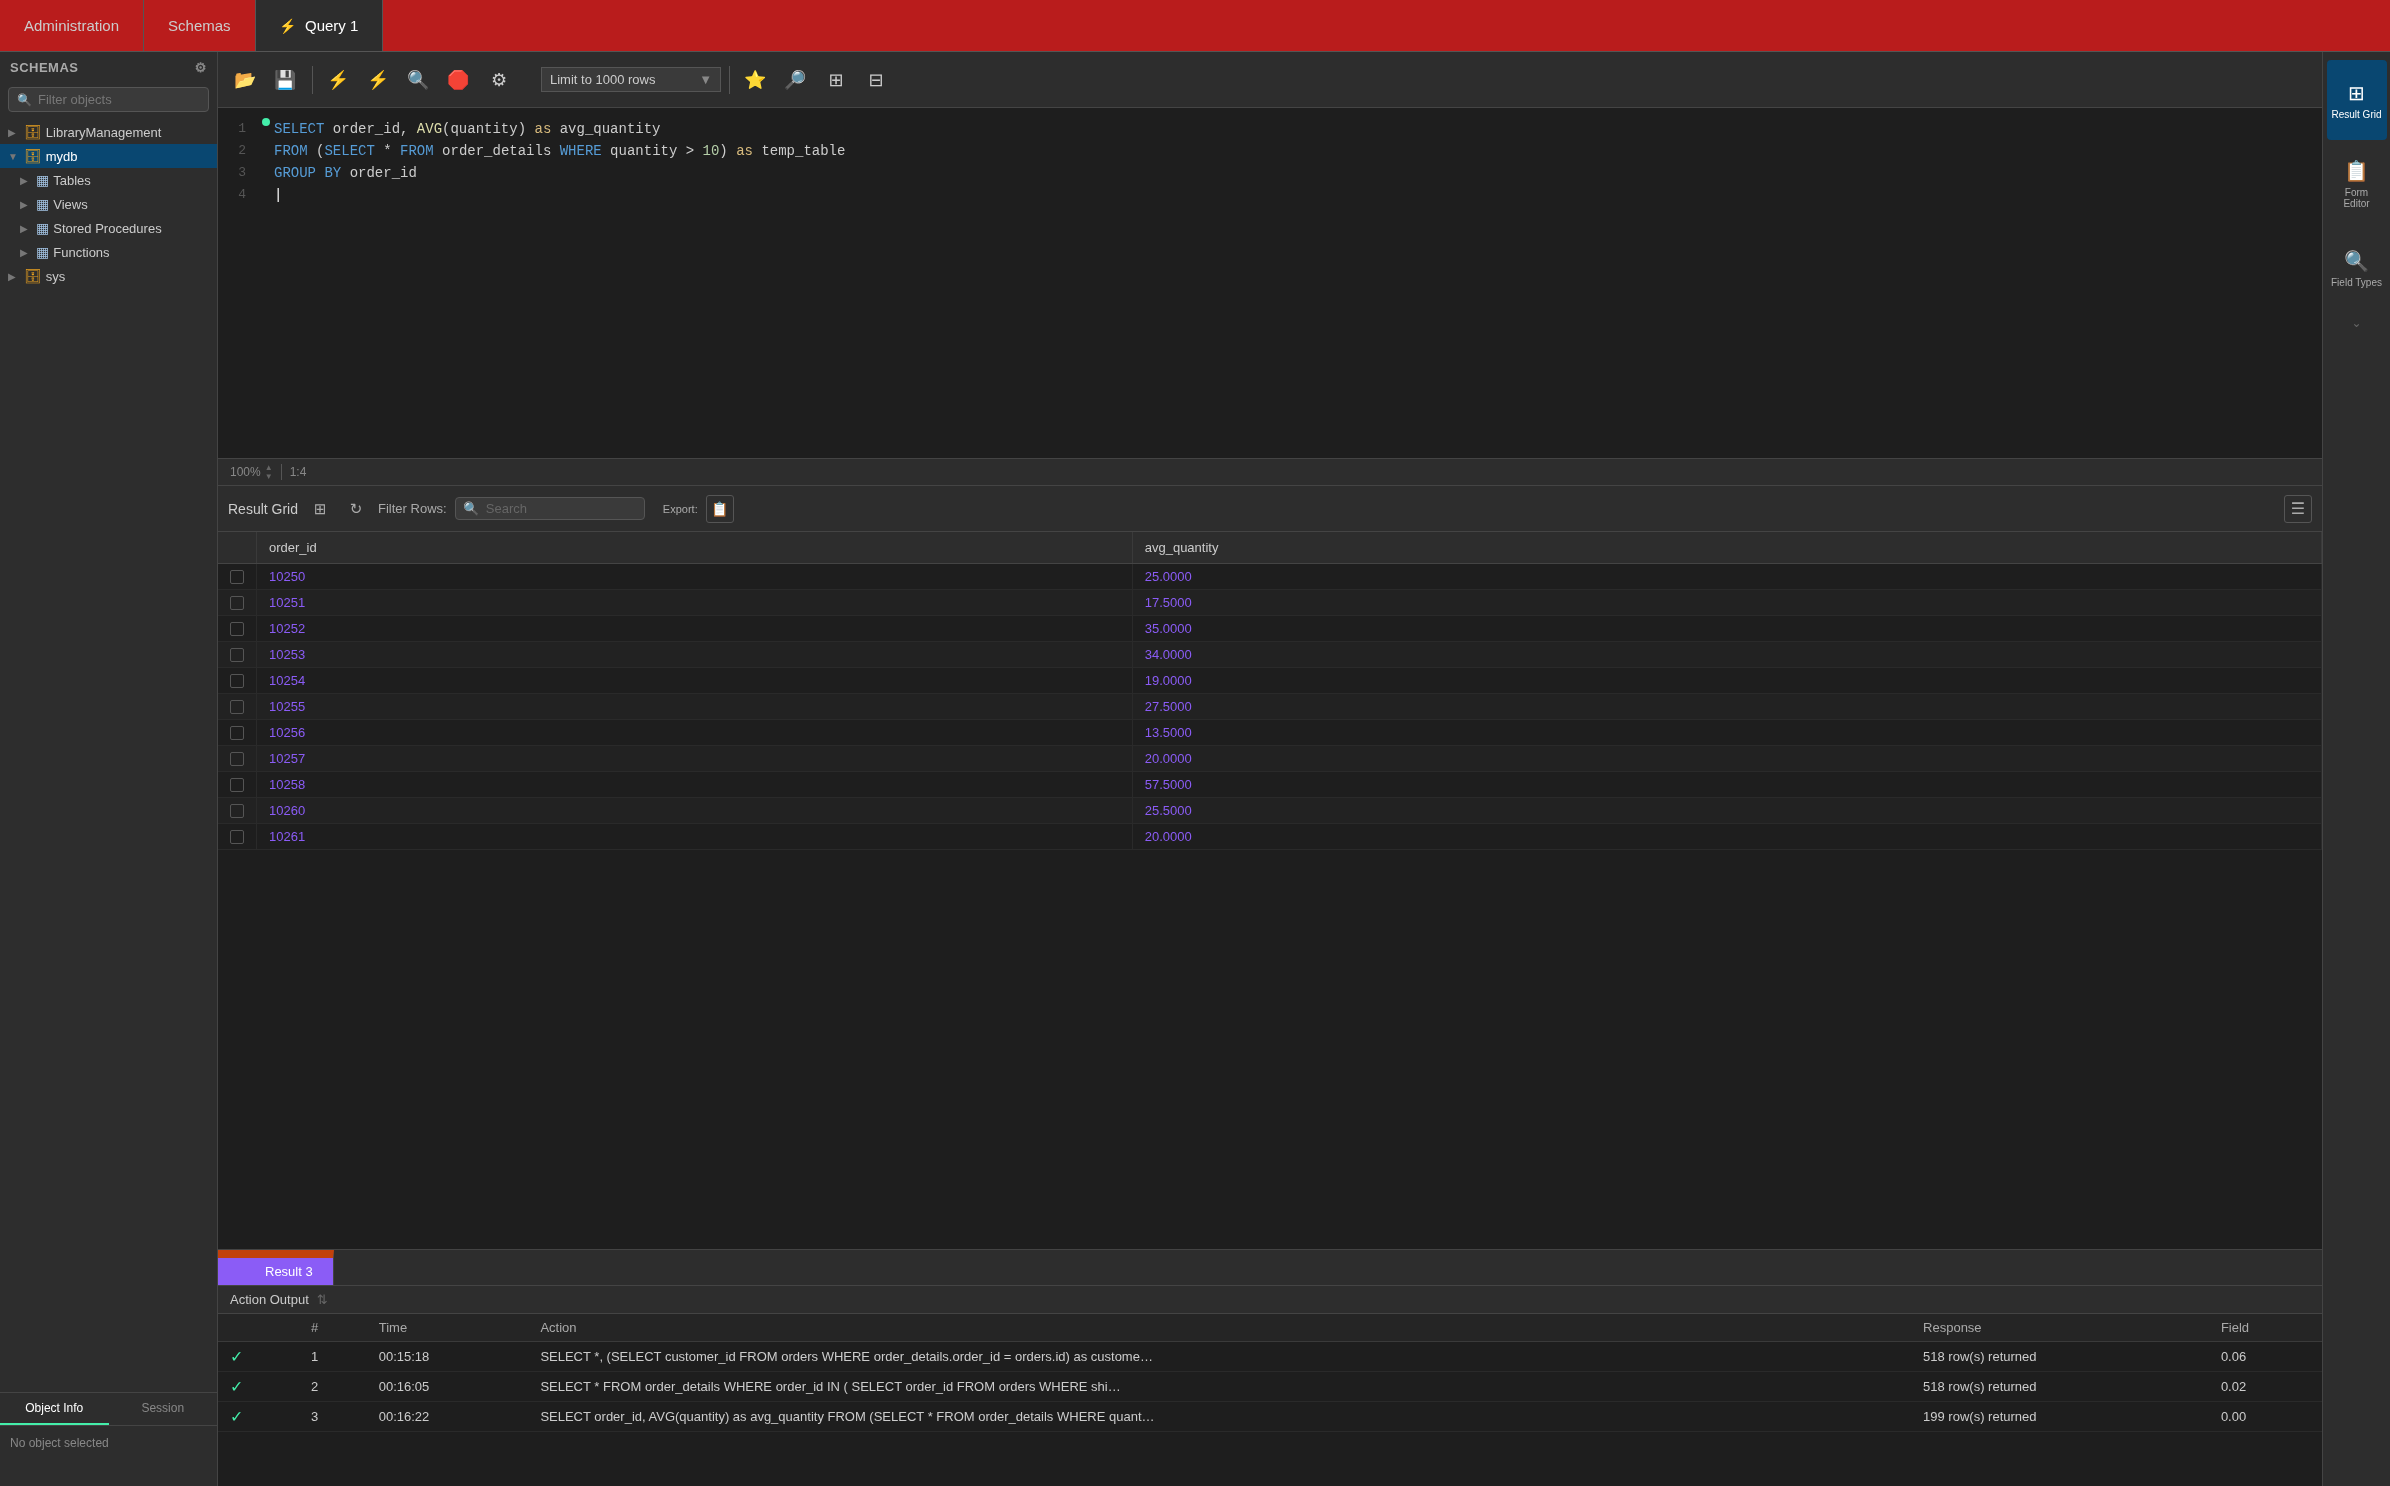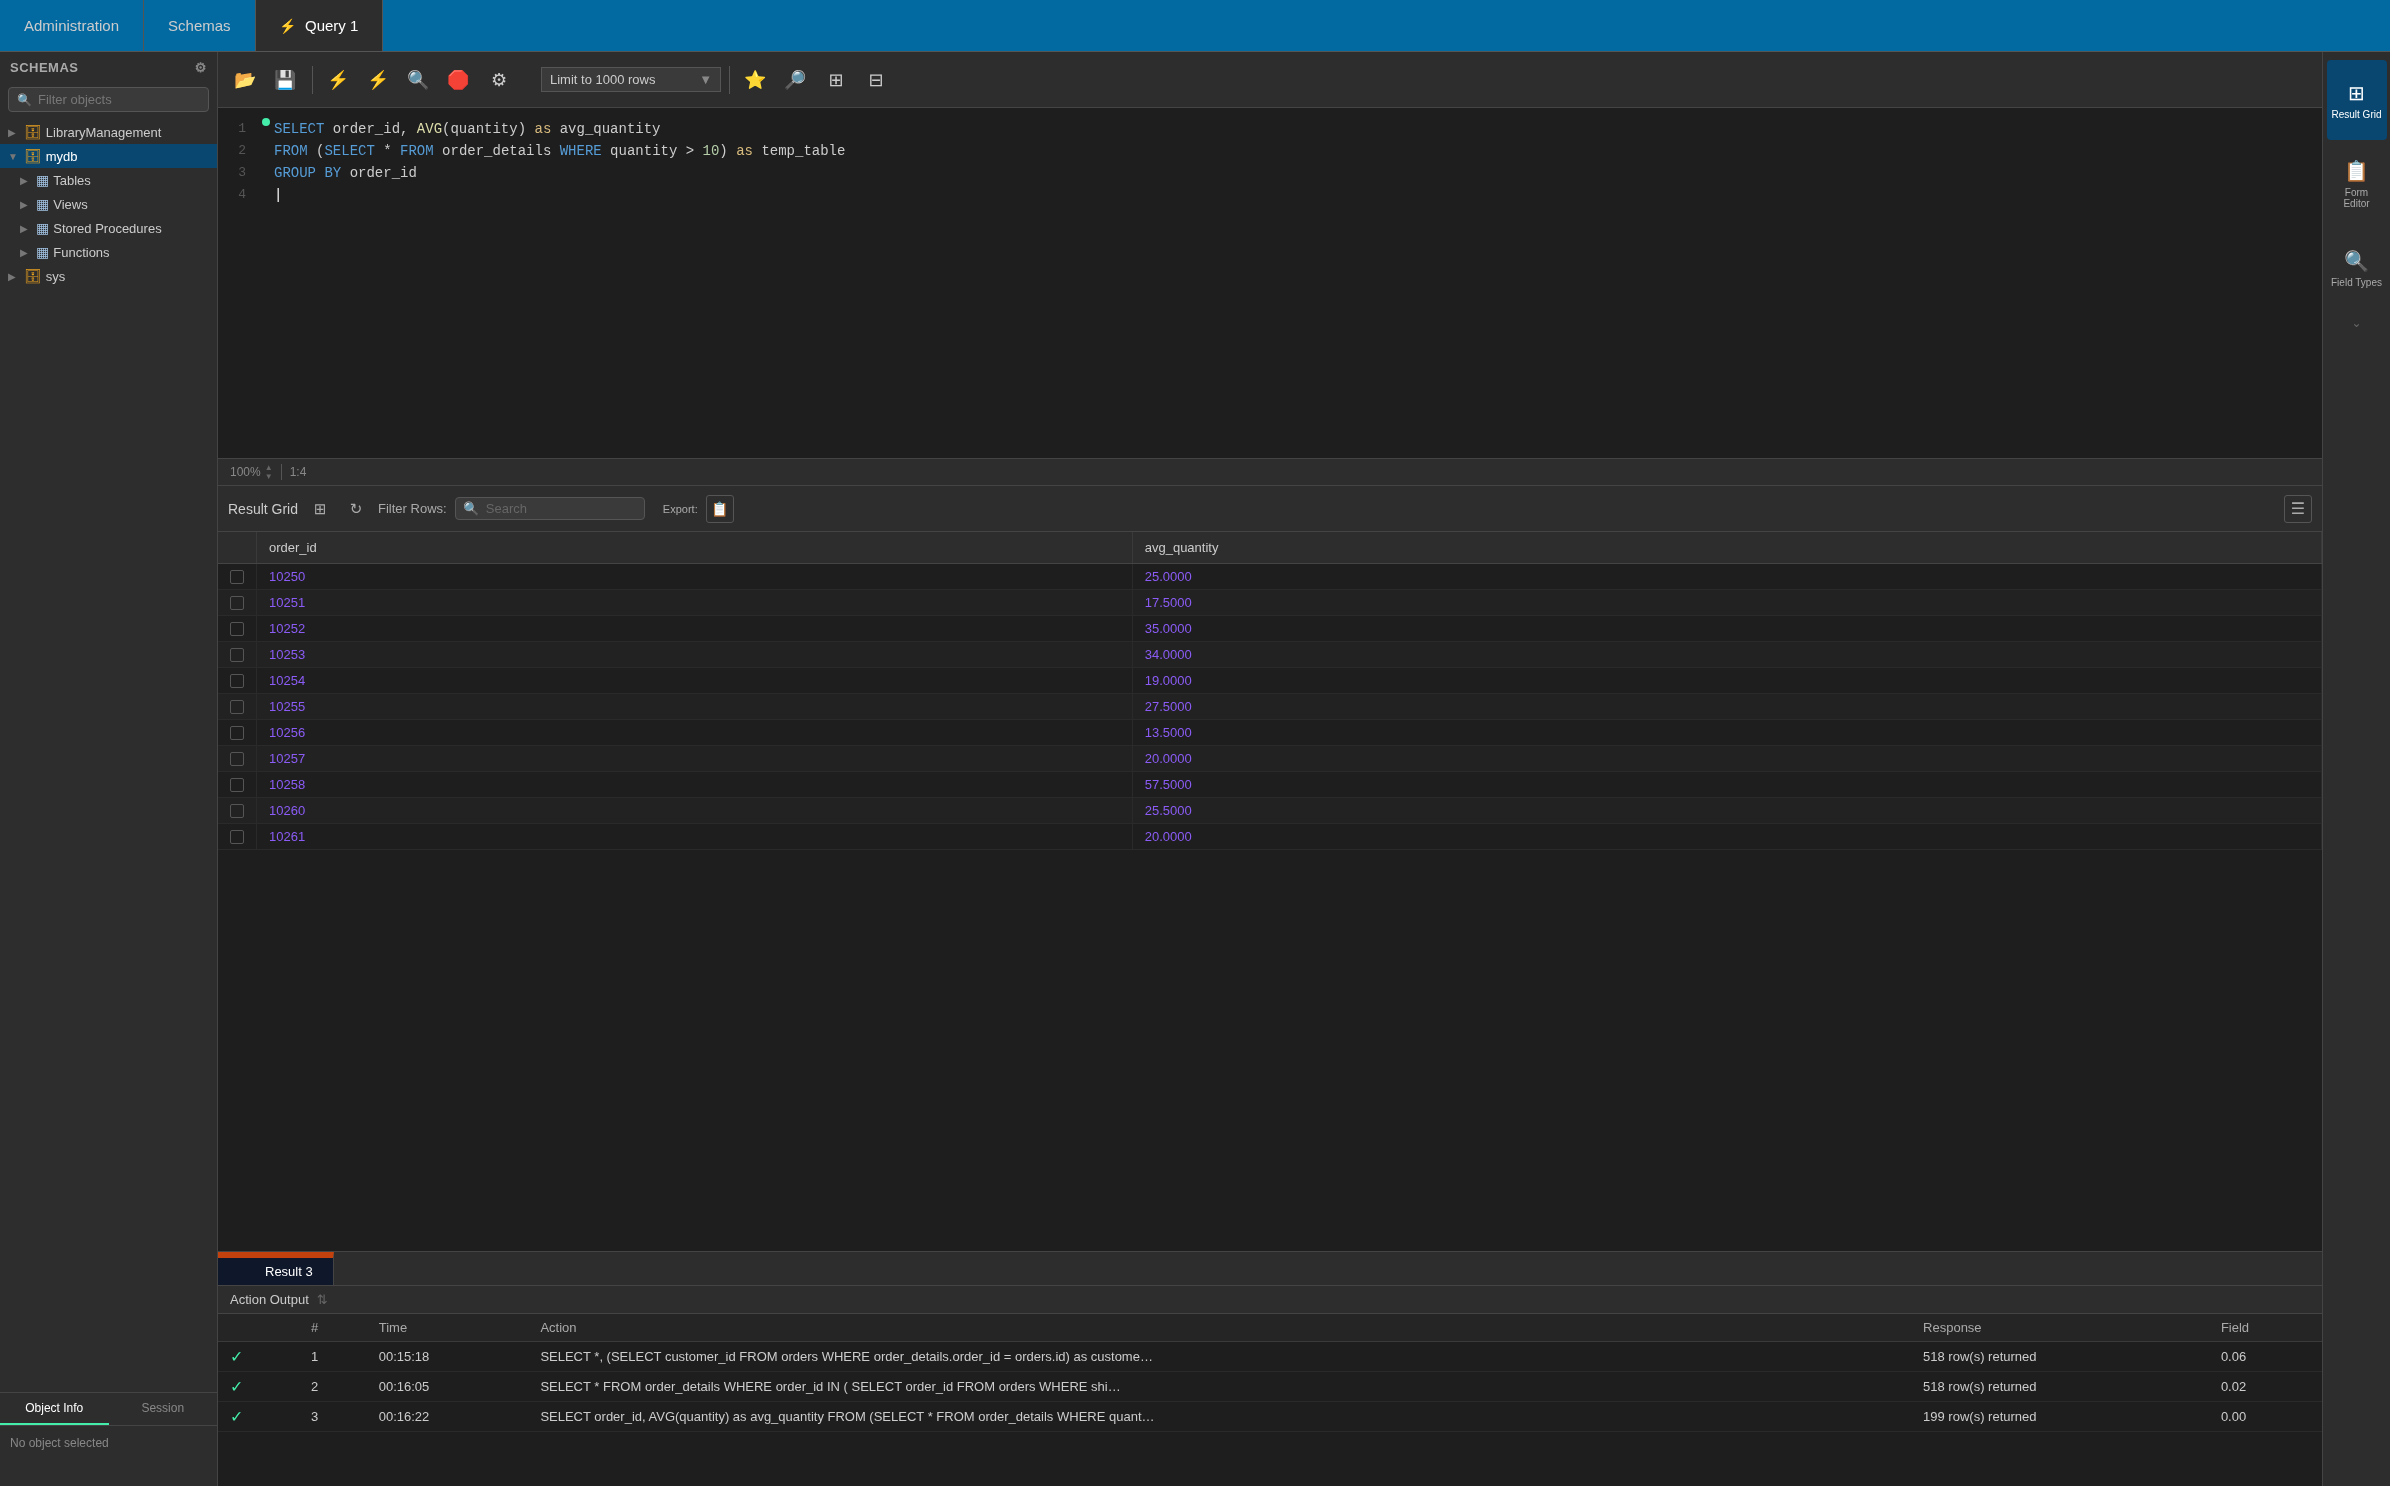--- a/index.html
+++ b/index.html
@@ -1,21 +1,21 @@
 <!DOCTYPE html>
 <html><head>
   <meta charset="utf-8">
   <style>
     * { margin: 0; padding: 0; box-sizing: border-box; }
     body { font-family: -apple-system, BlinkMacSystemFont, 'Helvetica Neue', Arial, sans-serif; font-size: 13px; background: #1e1e1e; color: #cccccc; width: 2390px; height: 1486px; overflow: hidden; }
 
     
     .top-tabs {
       display: flex;
-      background: #0369a1;
+      background: #b91c1c;
       height: 52px;
       align-items: stretch;
       border-bottom: 1px solid #555;
     }
     .top-tab {
       display: flex;
       align-items: center;
       padding: 0 24px;
       font-size: 15px;
       color: #ccc;
@@ -325,23 +325,23 @@
       border-bottom: 1px solid #444;
     }
     .bottom-tab {
       padding: 6px 20px;
       font-size: 13px;
       color: #aaa;
       cursor: pointer;
       border-right: 1px solid #444;
     }
     .bottom-tab.active {
-      background: #0f172a;
+      background: #8b5cf6;
       color: #fff;
-      border-top: 6px solid #c2410c;
+      border-top: 8px solid #c2410c;
       padding-left: 47px;
     }
 
     
     .action-output {
       display: flex;
       flex-direction: column;
       background: #1e1e1e;
       height: 200px;
     }

